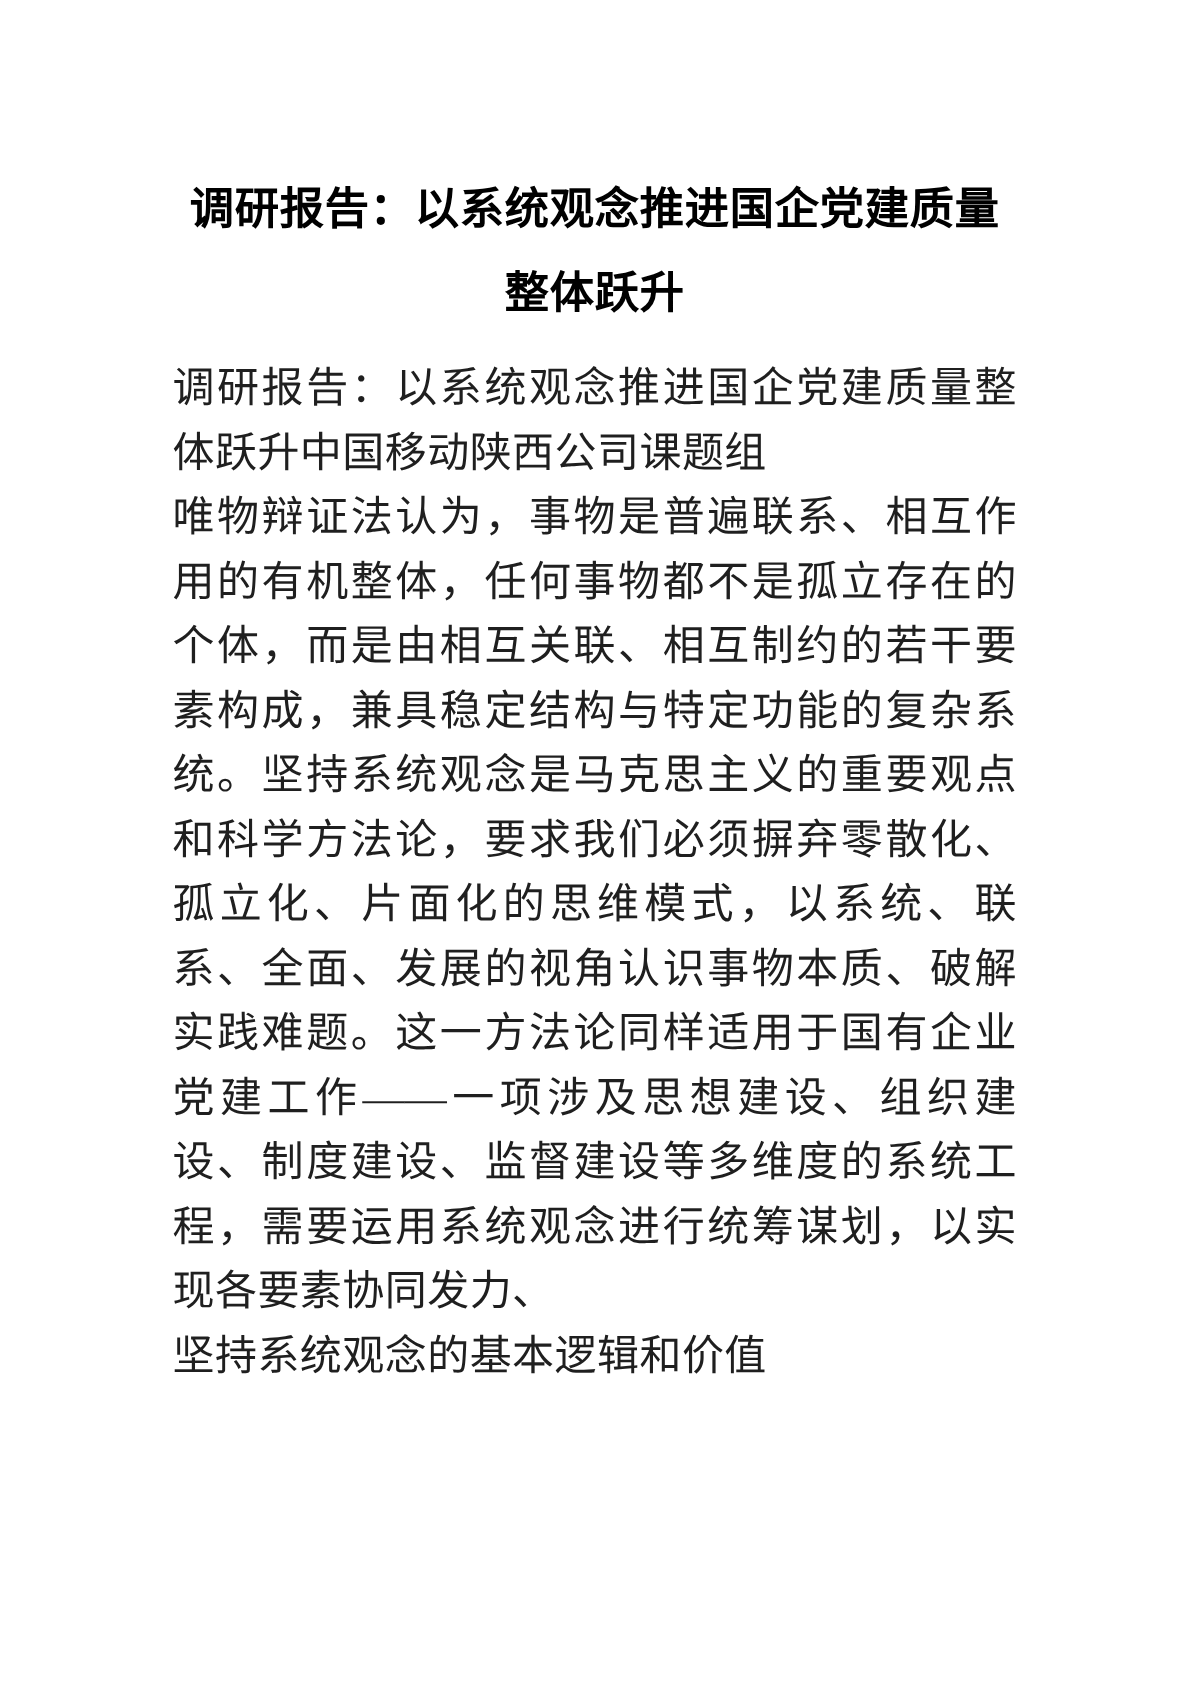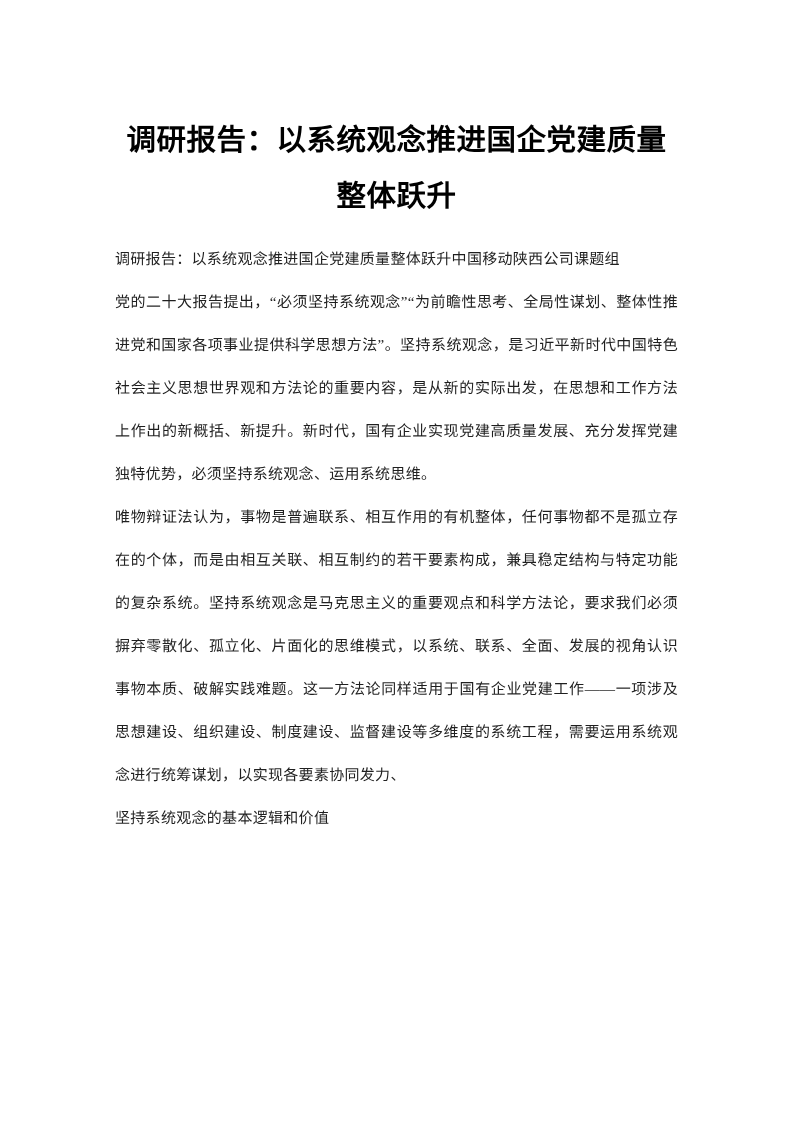--- a/index.html
+++ b/index.html
@@ -25,35 +25,34 @@
     font-size: 29.5px;
     font-weight: bold;
     color: #000000;
     text-align: center;
     line-height: 56px;
     letter-spacing: 0.5px;
   }
   .para {
     margin: 0;
     padding: 0;
-    font-size: 15px;
+    font-size: 28px;
     color: #1f1f1f;
     line-height: 43px;
     text-align: justify;
     text-justify: inter-ideograph;
     letter-spacing: 0.3px;
     word-break: break-all;
   }
 </style>
 </head>
 <body>
 
 <div class="page">
   <h1 class="doc-title">调研报告：以系统观念推进国企党建质量整体跃升</h1>
 
   <p class="para">调研报告：以系统观念推进国企党建质量整体跃升中国移动陕西公司课题组</p>
 
-  <p class="para">党的二十大报告提出，“必须坚持系统观念”“为前瞻性思考、全局性谋划、整体性推进党和国家各项事业提供科学思想方法”。坚持系统观念，是习近平新时代中国特色社会主义思想世界观和方法论的重要内容，是从新的实际出发，在思想和工作方法上作出的新概括、新提升。新时代，国有企业实现党建高质量发展、充分发挥党建独特优势，必须坚持系统观念、运用系统思维。</p>
 
   <p class="para">唯物辩证法认为，事物是普遍联系、相互作用的有机整体，任何事物都不是孤立存在的个体，而是由相互关联、相互制约的若干要素构成，兼具稳定结构与特定功能的复杂系统。坚持系统观念是马克思主义的重要观点和科学方法论，要求我们必须摒弃零散化、孤立化、片面化的思维模式，以系统、联系、全面、发展的视角认识事物本质、破解实践难题。这一方法论同样适用于国有企业党建工作——一项涉及思想建设、组织建设、制度建设、监督建设等多维度的系统工程，需要运用系统观念进行统筹谋划，以实现各要素协同发力、</p>
 
   <p class="para">坚持系统观念的基本逻辑和价值</p>
 </div>
 
 </body></html>

